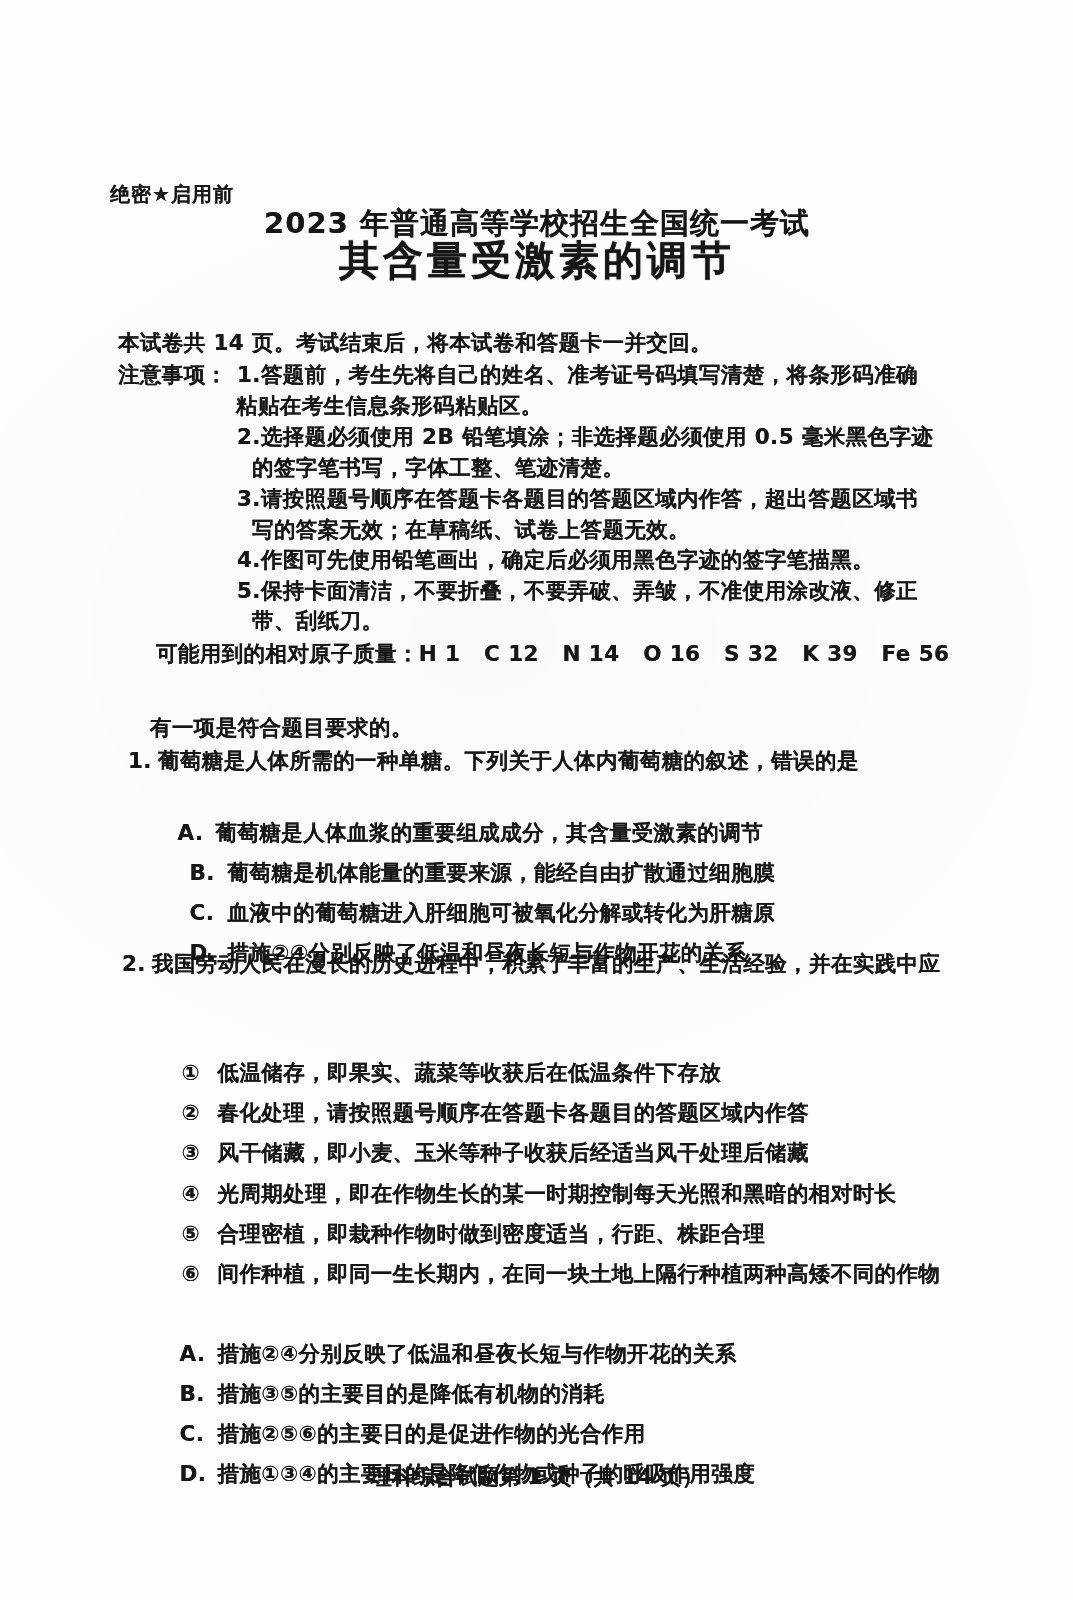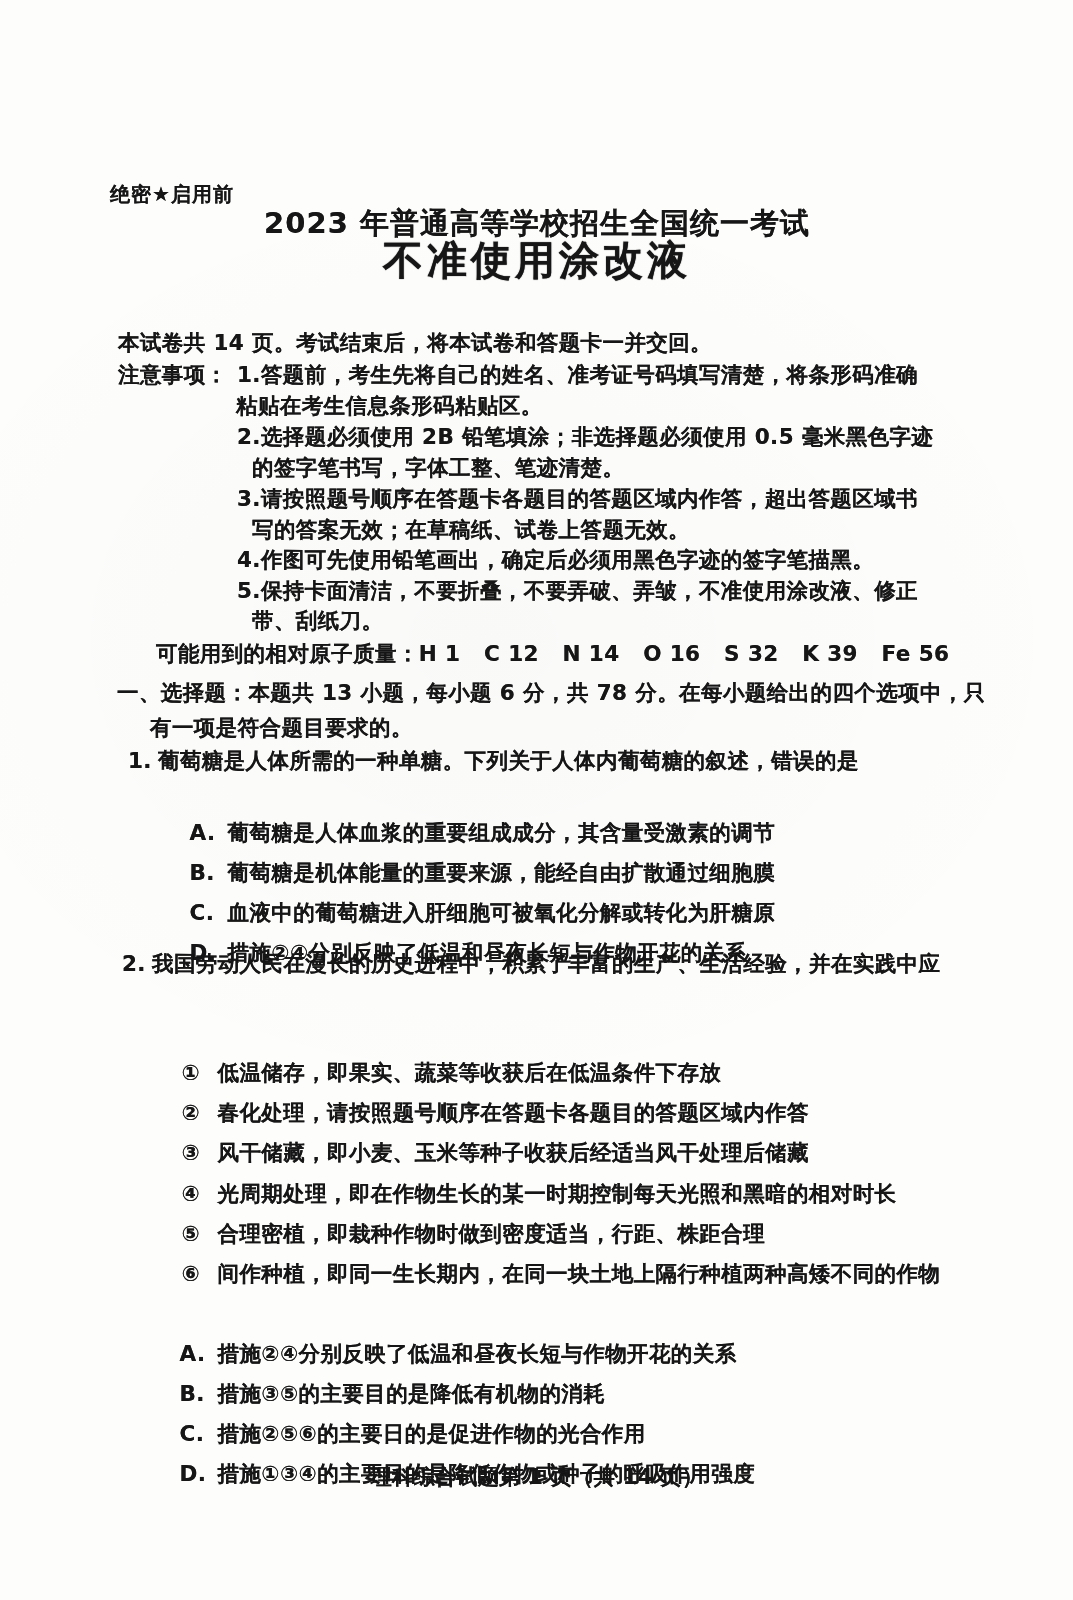--- a/index.html
+++ b/index.html
@@ -31,44 +31,43 @@
   .optrow .lbl{display:inline-block;width:38px;}
   .mrow .lbl{display:inline-block;width:36px;font-weight:600;}
 </style>
 </head>
 <body>
 
 <div class="page">
 
   <div class="ln classification" style="left:110px;top:180px">绝密★启用前</div>
   <div class="ln title1 center" style="top:209px">2023 年普通高等学校招生全国统一考试</div>
-  <div class="ln title2 center" style="top:246px">不准使用涂改液</div>
+  <div class="ln title2 center" style="top:246px">其含量受激素的调节</div>
 
   <div class="ln" style="left:118px;top:329px">本试卷共 14 页。考试结束后，将本试卷和答题卡一并交回。</div>
   <div class="ln" style="left:118px;top:361px">注意事项：</div>
 
   <div class="ln" style="left:237px;top:361px">1.答题前，考生先将自己的姓名、准考证号码填写清楚，将条形码准确</div>
   <div class="ln" style="left:236px;top:392px">粘贴在考生信息条形码粘贴区。</div>
   <div class="ln" style="left:237px;top:423px">2.选择题必须使用 2B 铅笔填涂；非选择题必须使用 0.5 毫米黑色字迹</div>
   <div class="ln" style="left:252px;top:454px">的签字笔书写，字体工整、笔迹清楚。</div>
   <div class="ln" style="left:237px;top:485px">3.请按照题号顺序在答题卡各题目的答题区域内作答，超出答题区域书</div>
   <div class="ln" style="left:252px;top:516px">写的答案无效；在草稿纸、试卷上答题无效。</div>
   <div class="ln" style="left:237px;top:546px">4.作图可先使用铅笔画出，确定后必须用黑色字迹的签字笔描黑。</div>
   <div class="ln" style="left:237px;top:577px">5.保持卡面清洁，不要折叠，不要弄破、弄皱，不准使用涂改液、修正</div>
   <div class="ln" style="left:252px;top:607px">带、刮纸刀。</div>
 
   <div class="ln" style="left:156px;top:640px">可能用到的相对原子质量：H 1   C 12   N 14   O 16   S 32   K 39   Fe 56</div>
 
-  <div class="ln" style="left:117px;top:679px">一、选择题：本题共 13 小题，每小题 6 分，共 78 分。在每小题给出的四个选项中，只</div>
   <div class="ln" style="left:150px;top:714px">有一项是符合题目要求的。</div>
 
   <div class="ln qnum" style="left:128px;top:747px">1.</div>
   <div class="ln" style="left:158px;top:747px">葡萄糖是人体所需的一种单糖。下列关于人体内葡萄糖的叙述，错误的是</div>
 
-  <div class="ln optrow" style="left:158px;top:791px">
+  <div class="ln optrow" style="left:146px;top:791px">
     <span class="lbl">A.</span><span>葡萄糖是人体血浆的重要组成成分，其含量受激素的调节</span>
   </div>
   <div class="ln optrow" style="left:158px;top:831px">
     <span class="lbl">B.</span><span>葡萄糖是机体能量的重要来源，能经自由扩散通过细胞膜</span>
   </div>
   <div class="ln optrow" style="left:158px;top:871px">
     <span class="lbl">C.</span><span>血液中的葡萄糖进入肝细胞可被氧化分解或转化为肝糖原</span>
   </div>
   <div class="ln optrow" style="left:158px;top:911px">
     <span class="lbl">D.</span><span>措施②④分别反映了低温和昼夜长短与作物开花的关系</span>

